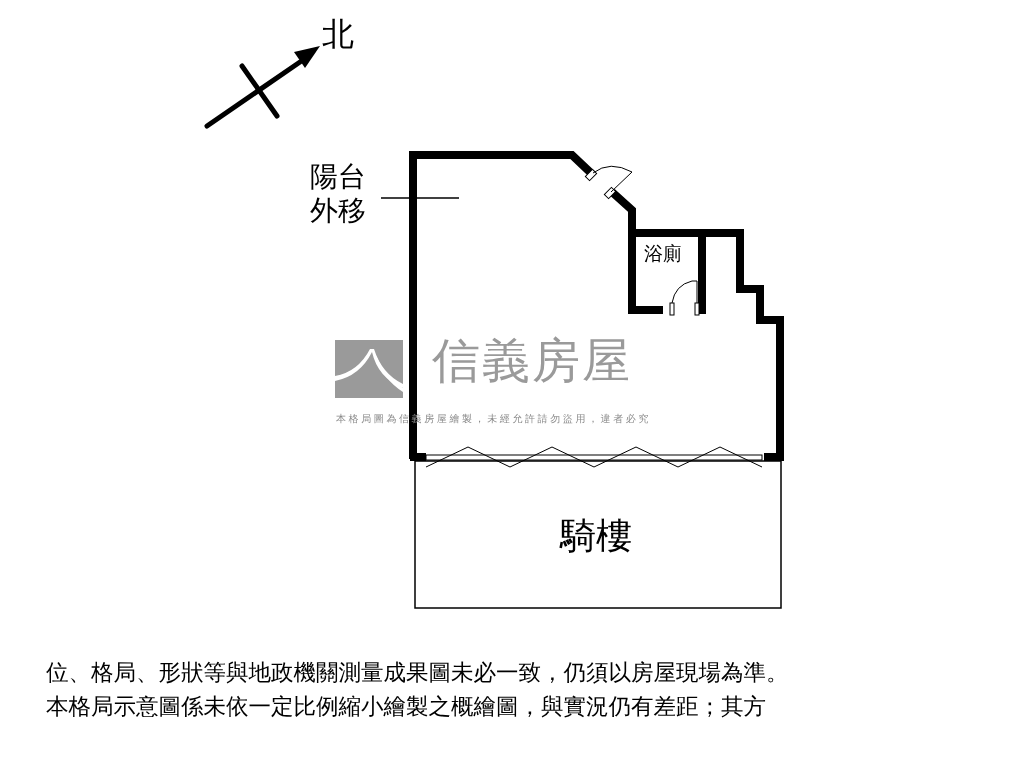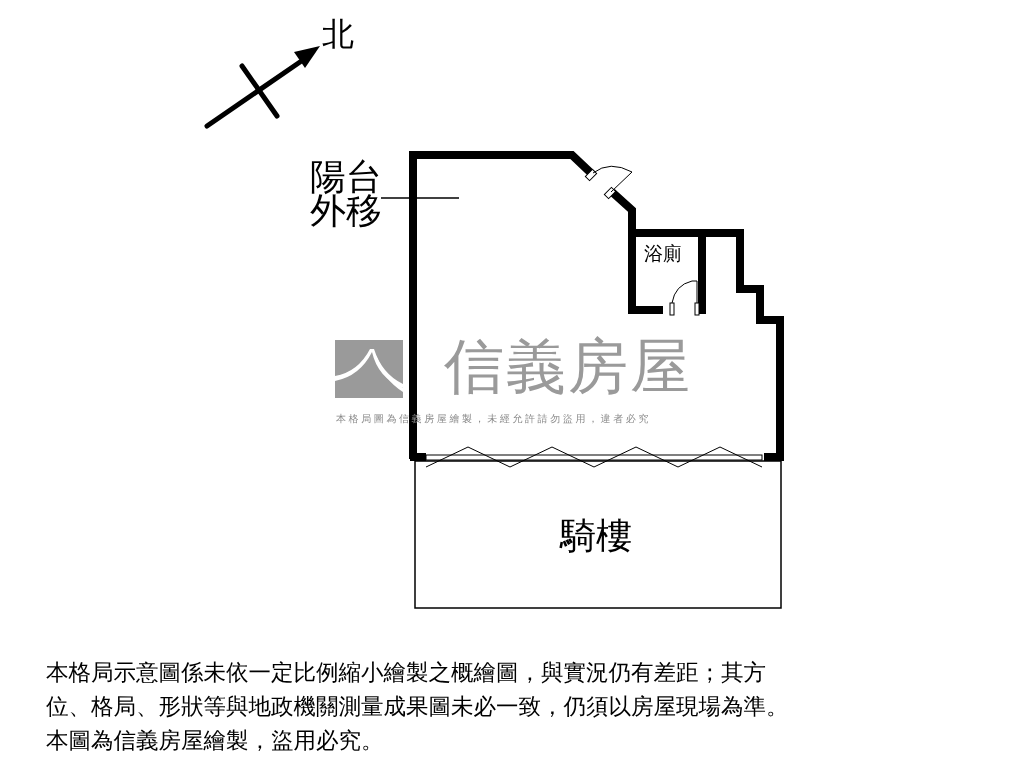--- a/index.html
+++ b/index.html
@@ -1,24 +1,24 @@
 <!DOCTYPE html>
 <html><head>
 <meta charset="utf-8">
 <style>
   html, body { margin:0; padding:0; background:#ffffff; }
   body { width:1024px; height:768px; position:relative; overflow:hidden;
          font-family: "DejaVu Serif", "Liberation Serif", serif; color:#000; }
   #plan { position:absolute; left:0; top:0; width:1024px; height:768px; }
   .lbl { position:absolute; font-family: "DejaVu Serif", "Liberation Serif", serif; color:#000; line-height:1; white-space:nowrap; }
   #north-label { left:322px; top:18px; font-size:32px; }
-  #balcony-label { left:310px; top:160px; font-size:36px; line-height:34px; }
+  #balcony-label { left:310px; top:160px; font-size:28px; line-height:34px; }
   #bath-label { left:644px; top:244px; font-size:19px; }
   #arcade-label { left:560px; top:518px; font-size:36px; }
-  #wm-brand { position:absolute; left:444px; top:336px; font-family:"DejaVu Sans","Liberation Sans",sans-serif; font-size:60px; color:#9a9a9a; letter-spacing:2px; white-space:nowrap; line-height:1; }
+  #wm-brand { position:absolute; left:432px; top:336px; font-family:"DejaVu Sans","Liberation Sans",sans-serif; font-size:48px; color:#9a9a9a; letter-spacing:2px; white-space:nowrap; line-height:1; }
   #wm-sub { position:absolute; left:336px; top:412px; font-family:Liberation Sans, sans-serif; font-size:10px; color:#8a8a8a; letter-spacing:2.6px; white-space:nowrap; }
   #disclaimer { position:absolute; left:46px; top:655px; width:960px; font-size:22.5px; line-height:34px; }
   #disclaimer div { white-space:nowrap; }
 </style>
 </head>
 <body>
 
 <svg id="plan" viewBox="0 0 1024 768" xmlns="http://www.w3.org/2000/svg">
 
   <g>
@@ -75,16 +75,15 @@
 </div>
 
 <div id="bath-label" class="lbl">浴廁</div>
 
 <div id="wm-brand">信義房屋</div>
 <div id="wm-sub">本格局圖為信義房屋繪製，未經允許請勿盜用，違者必究</div>
 
 <div id="arcade-label" class="lbl">騎樓</div>
 
 <div id="disclaimer">
+  <div>位、格局、形狀等與地政機關測量成果圖未必一致，仍須以房屋現場為準。</div>
   <div>本格局示意圖係未依一定比例縮小繪製之概繪圖，與實況仍有差距；其方</div>
-  <div>位、格局、形狀等與地政機關測量成果圖未必一致，仍須以房屋現場為準。</div>
-  <div>本圖為信義房屋繪製，盜用必究。</div>
 </div>
 
 </body></html>

